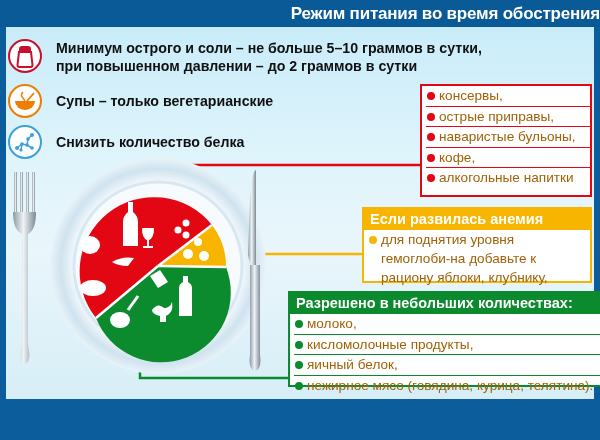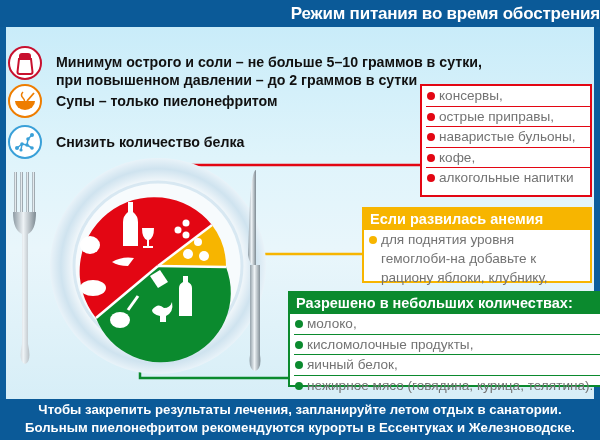--- a/index.html
+++ b/index.html
@@ -16,21 +16,21 @@
   .footer div { white-space:nowrap; }
 
   .tip { position:absolute; left:8px; display:flex; align-items:center; }
   .tip-icon { width:34px; height:34px; border-radius:50%; border:2.5px solid; box-sizing:border-box;
     display:flex; align-items:center; justify-content:center; background:#fff; flex:none; }
   .tip-text { margin-left:14px; font-weight:bold; font-size:14.2px; color:#111; line-height:18px; }
 
   .box { position:absolute; background:#fff; box-sizing:border-box; }
   .box-head { color:#fff; font-weight:bold; font-size:14.5px; padding-left:6px; height:21px; line-height:21px; white-space:nowrap; }
   .box ul { list-style:none; margin:0; padding:0 0 0 4px; }
-  .box li { font-size:13.6px; color:#737373; line-height:19.5px; border-top:1px solid; white-space:nowrap; position:relative; padding-left:13px; }
+  .box li { font-size:13.6px; color:#a16207; line-height:19.5px; border-top:1px solid; white-space:nowrap; position:relative; padding-left:13px; }
   .box li::before { content:""; position:absolute; left:1px; top:6px; width:8px; height:8px; border-radius:50%; background:var(--dot); }
   .box.red { left:420px; top:84px; width:172px; height:113px; border:2px solid #e30613; --dot:#e30613; }
   .box.red .box-head { background:#e30613; }
   .box.red li { border-color:#e30613; }
   .box.yellow { left:362px; top:207px; width:230px; height:76px; border:2px solid #f7b500; --dot:#f7b500; }
   .box.yellow .box-head { background:#f7b500; }
   .box.yellow li { border-color:#f7b500; line-height:19px; white-space:normal; }
   .box.green { left:288px; top:291px; width:356px; height:96px; border:2px solid #0b8a2e; --dot:#0b8a2e; }
   .box.green .box-head { background:#0b8a2e; }
   .box.green li { border-color:#0b8a2e; }
@@ -44,35 +44,35 @@
   <div class="header">Режим питания во время обострения</div>
   <div class="body-bg"></div>
 
   <div class="tip" style="top:37px;">
     <div class="tip-icon" style="border-color:#c8102e;">
       <svg width="22" height="24" viewBox="0 0 22 24">
         <path d="M8 2 h6 a3 3 0 0 1 3 3 v2 h-12 v-2 a3 3 0 0 1 3-3z" fill="#c8102e"></path>
         <path d="M5 8 h12 l1.5 13 a2 2 0 0 1-2 2 h-11 a2 2 0 0 1-2-2z" fill="none" stroke="#c8102e" stroke-width="2"></path>
       </svg>
     </div>
-    <div class="tip-text" style="margin-top:16px;">
+    <div class="tip-text" style="margin-top:2px;">
       <div>Минимум острого и соли – не больше 5–10 граммов в сутки,</div>
       <div>при повышенном давлении – до 2 граммов в сутки</div>
     </div>
   </div>
 
   <div class="tip" style="top:84px;">
     <div class="tip-icon" style="border-color:#ee7d00;">
       <svg width="24" height="22" viewBox="0 0 24 22">
         <path d="M10 2 q-3 3 0 6 q3 3 0 5" fill="none" stroke="#ee7d00" stroke-width="1.5"></path>
         <line x1="14" y1="11" x2="21" y2="3" stroke="#ee7d00" stroke-width="1.8"></line>
         <path d="M2 11 h20 a10 9 0 0 1-20 0z" fill="#ee7d00"></path>
       </svg>
     </div>
-    <div class="tip-text">Супы – только пиелонефритом</div>
+    <div class="tip-text">Супы – только вегетарианские</div>
   </div>
 
   <div class="tip" style="top:125px;">
     <div class="tip-icon" style="border-color:#3aa0d8;">
       <svg width="24" height="22" viewBox="0 0 24 22">
         <g stroke="#3aa0d8" stroke-width="1.5" fill="none">
           <line x1="4" y1="17" x2="9" y2="13"></line>
             <line x1="9" y1="13" x2="14" y2="14"></line>
           <line x1="14" y1="14" x2="15" y2="8"></line>
             <line x1="15" y1="8" x2="19" y2="4"></line>
@@ -186,17 +186,13 @@
   <div class="box green">
     <div class="box-head">Разрешено в небольших количествах:</div>
     <ul>
       <li>молоко,</li>
       <li>кисломолочные продукты,</li>
       <li>яичный белок,</li>
       <li>нежирное мясо (говядина, курица, телятина).</li>
     </ul>
   </div>
 
-  <div class="footer">
-    <div>Чтобы закрепить результаты лечения, запланируйте летом отдых в санатории.</div>
-    <div>Больным пиелонефритом рекомендуются курорты в Ессентуках и Железноводске.</div>
-  </div>
 </div>
 
 </body></html>

